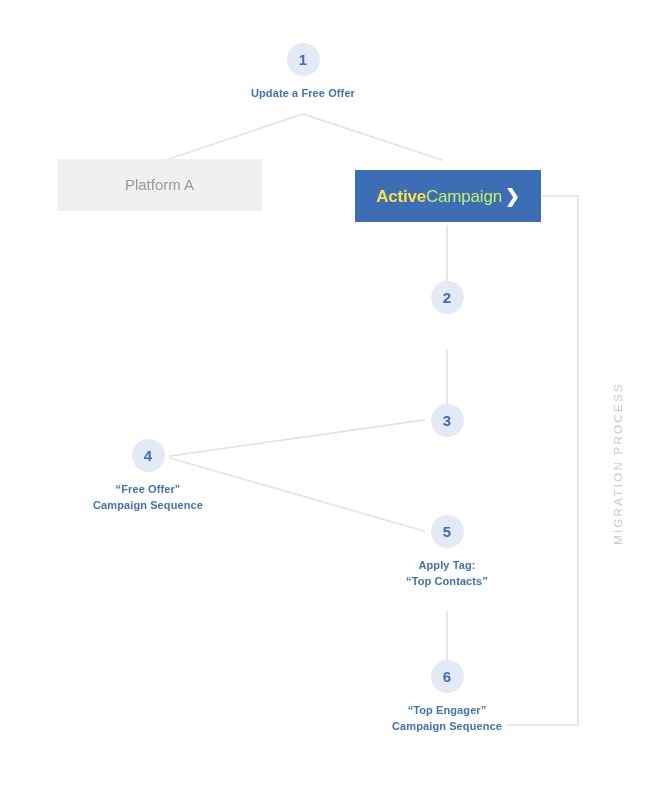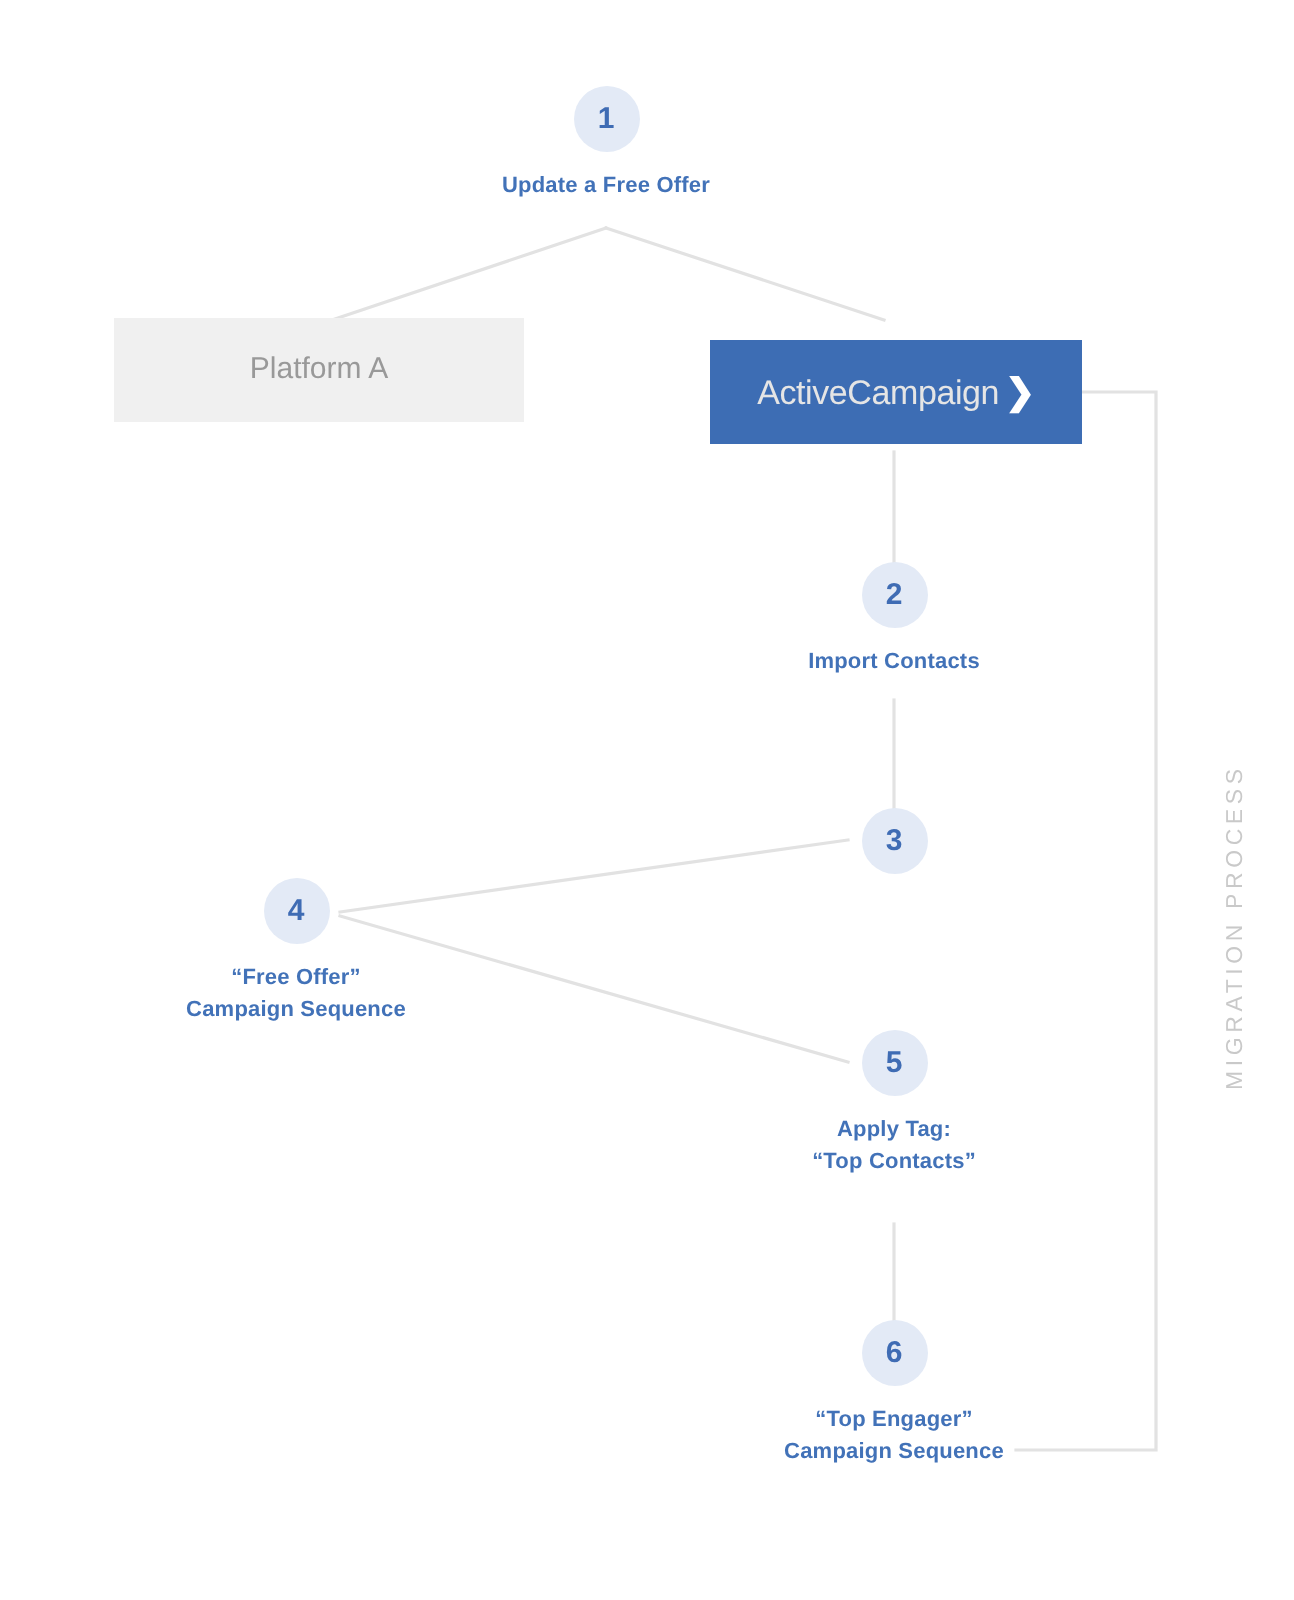--- a/index.html
+++ b/index.html
@@ -69,22 +69,22 @@
     font-weight: normal;
   }
   .platform-box.active {
     background: #3d6db4;
     color: #ffffff;
   }
   .ac-logo {
     font-size: 17px;
     letter-spacing: -.2px;
   }
-  .ac-logo .ac-a { color: #e5e5e5; font-weight: normal; }
-  .ac-logo .ac-c { color: #e5e5e5; font-weight: normal; }
+  .ac-logo .ac-a { color: #fde047; font-weight: bold; }
+  .ac-logo .ac-c { color: #bef264; font-weight: normal; }
   .ac-logo .ac-chev {
     color: #ffffff;
     font-weight: bold;
     font-size: 18px;
     margin-left: 3px;
   }
 
   
   .side-caption {
     position: absolute;
@@ -132,21 +132,20 @@
   </div>
 
   <div class="platform-box active" style="left:355px; top:170px; width:186px;">
     <span class="ac-logo">
       <span class="ac-a">Active</span><span class="ac-c">Campaign</span><span class="ac-chev">❯</span>
     </span>
   </div>
 
   <div class="node" style="left:327px; top:281px;">
     <div class="badge">2</div>
-    <div class="node-label">Import Contacts</div>
   </div>
 
   <div class="node" style="left:327px; top:404px;">
     <div class="badge">3</div>
   </div>
 
   <div class="node" style="left:28px; top:439px;">
     <div class="badge">4</div>
     <div class="node-label">“Free Offer”
 Campaign Sequence</div>

